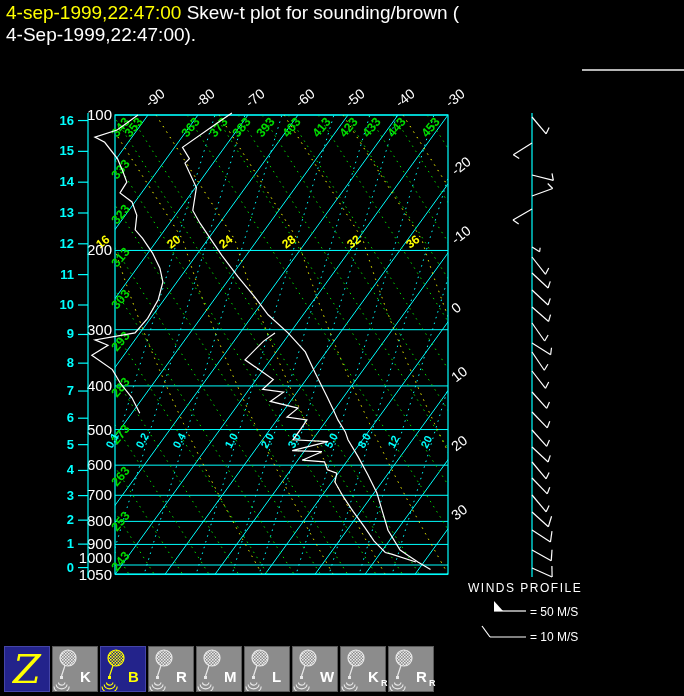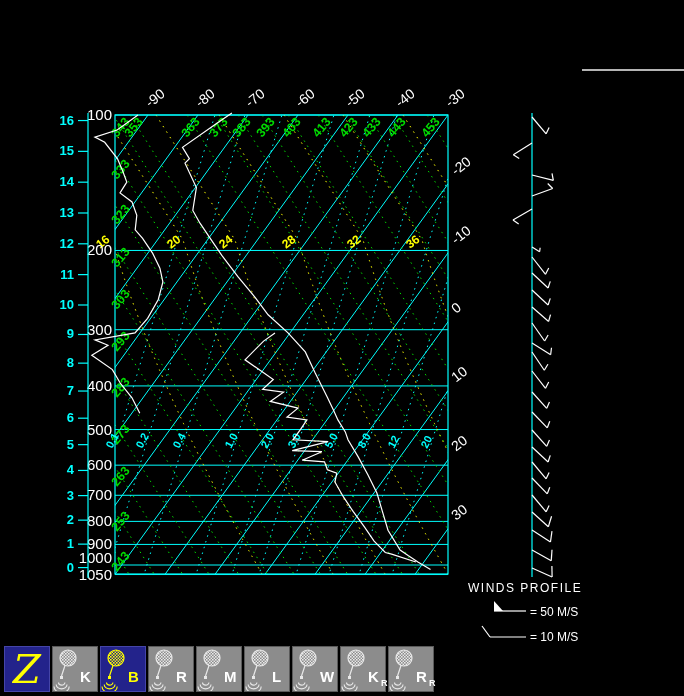--- a/index.html
+++ b/index.html
@@ -18,20 +18,23 @@
   .tbtn .bsub{position:absolute;left:40px;top:31px;font-size:9px;font-weight:bold;color:#fff;}
   .tbtn .zglyph{position:absolute;left:0;top:0;width:44px;height:44px;color:#ffff00;
         font-family:"DejaVu Serif",serif;font-style:italic;font-size:40px;line-height:44px;text-align:center;}
   #window-edge{position:absolute;left:582px;top:69px;width:102px;height:2px;background:#b4b4b4;}
 </style>
 </head>
 <body>
 
 <div id="stage">
 
+  <div id="titleblock"><span class="ts">4-sep-1999,22:47:00</span><span> Skew-t plot for sounding/brown (</span><br>
+    <span>4-Sep-1999,22:47:00).</span>
+  </div>
 
   <div id="window-edge"></div>
 
   <svg id="chart-svg" width="684" height="696">
     <defs>
       <clipPath id="plotclip">
           <rect x="115" y="115" width="333" height="459"></rect>
         </clipPath>
     </defs>
     <g id="chart-layer">

